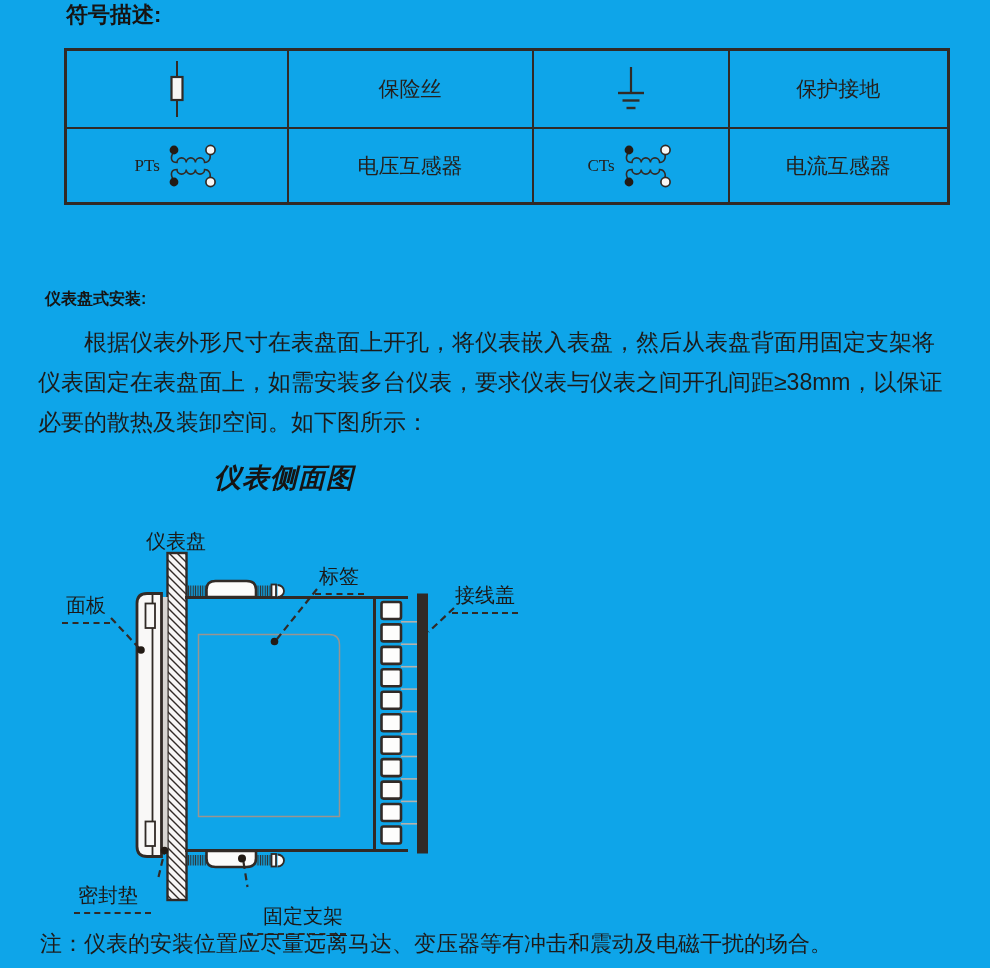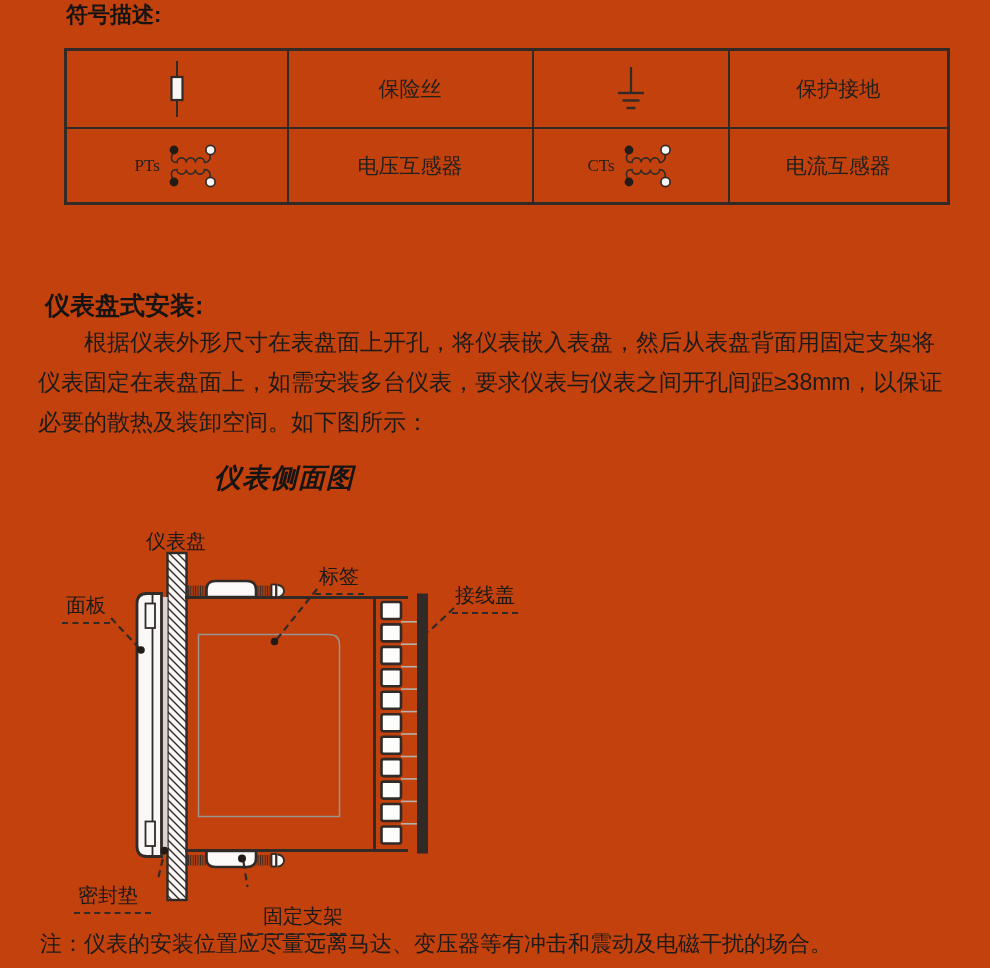--- a/index.html
+++ b/index.html
@@ -1,30 +1,30 @@
 <!DOCTYPE html>
 <html><head>
 <meta charset="utf-8">
 <style>
   html,body{margin:0;padding:0;background:#f7f6f5;}
-  #page{position:relative;width:990px;height:968px;background:#c2410c;overflow:hidden;
+  #page{position:relative;width:990px;height:968px;background:#0ea5e9;overflow:hidden;
         font-family:"Liberation Sans","DejaVu Sans",sans-serif;color:#1b1918;}
   .abs{position:absolute;}
   .h-sans{font-weight:bold;color:#161413;}
   #heading-symbols{left:66px;top:0px;font-size:22px;}
   #symbol-table{left:64px;top:48px;border-collapse:collapse;table-layout:fixed;width:883px;}
   #symbol-table td{border:2px solid #312a26;text-align:center;vertical-align:middle;
         font-family:"Liberation Serif","DejaVu Serif",serif;font-size:21px;color:#24201d;padding:0;}
   #symbol-table{border:3px solid #312a26;}
   #symbol-table tr.hdr td{height:33px;}
   #symbol-table tr.r1 td{height:76px;}
   #symbol-table tr.r2 td{height:73px;}
   .symcell{display:flex;align-items:center;justify-content:center;gap:7px;}
   .serif-sm{font-family:"Liberation Serif","DejaVu Serif",serif;font-size:17px;color:#24201d;}
-  #heading-install{left:45px;top:289px;font-size:25px;}
+  #heading-install{left:45px;top:289px;font-size:16px;}
   #install-paragraph{left:38px;top:322px;width:916px;font-size:23px;line-height:40px;
         text-indent:2em;color:#1d1b1a;}
   #diagram-title{left:214px;top:460px;font-family:"Liberation Serif","DejaVu Serif",serif;
         font-size:27px;font-weight:bold;color:#161413;letter-spacing:1px;font-style:italic;}
   .dlabel{position:absolute;font-size:20px;font-weight:500;color:#1b1918;white-space:nowrap;}
   .dash-u{border-bottom:2.4px dashed #312a26;}
   #label-panel{left:146px;top:528px;}
   #label-front-panel{left:62px;top:592px;padding:0 4px 3px 4px;}
   #label-sticker{left:315px;top:563px;padding:0 5px 3px 4px;}
   #label-terminal-cover{left:452px;top:582px;padding:0 3px 3px 3px;}

